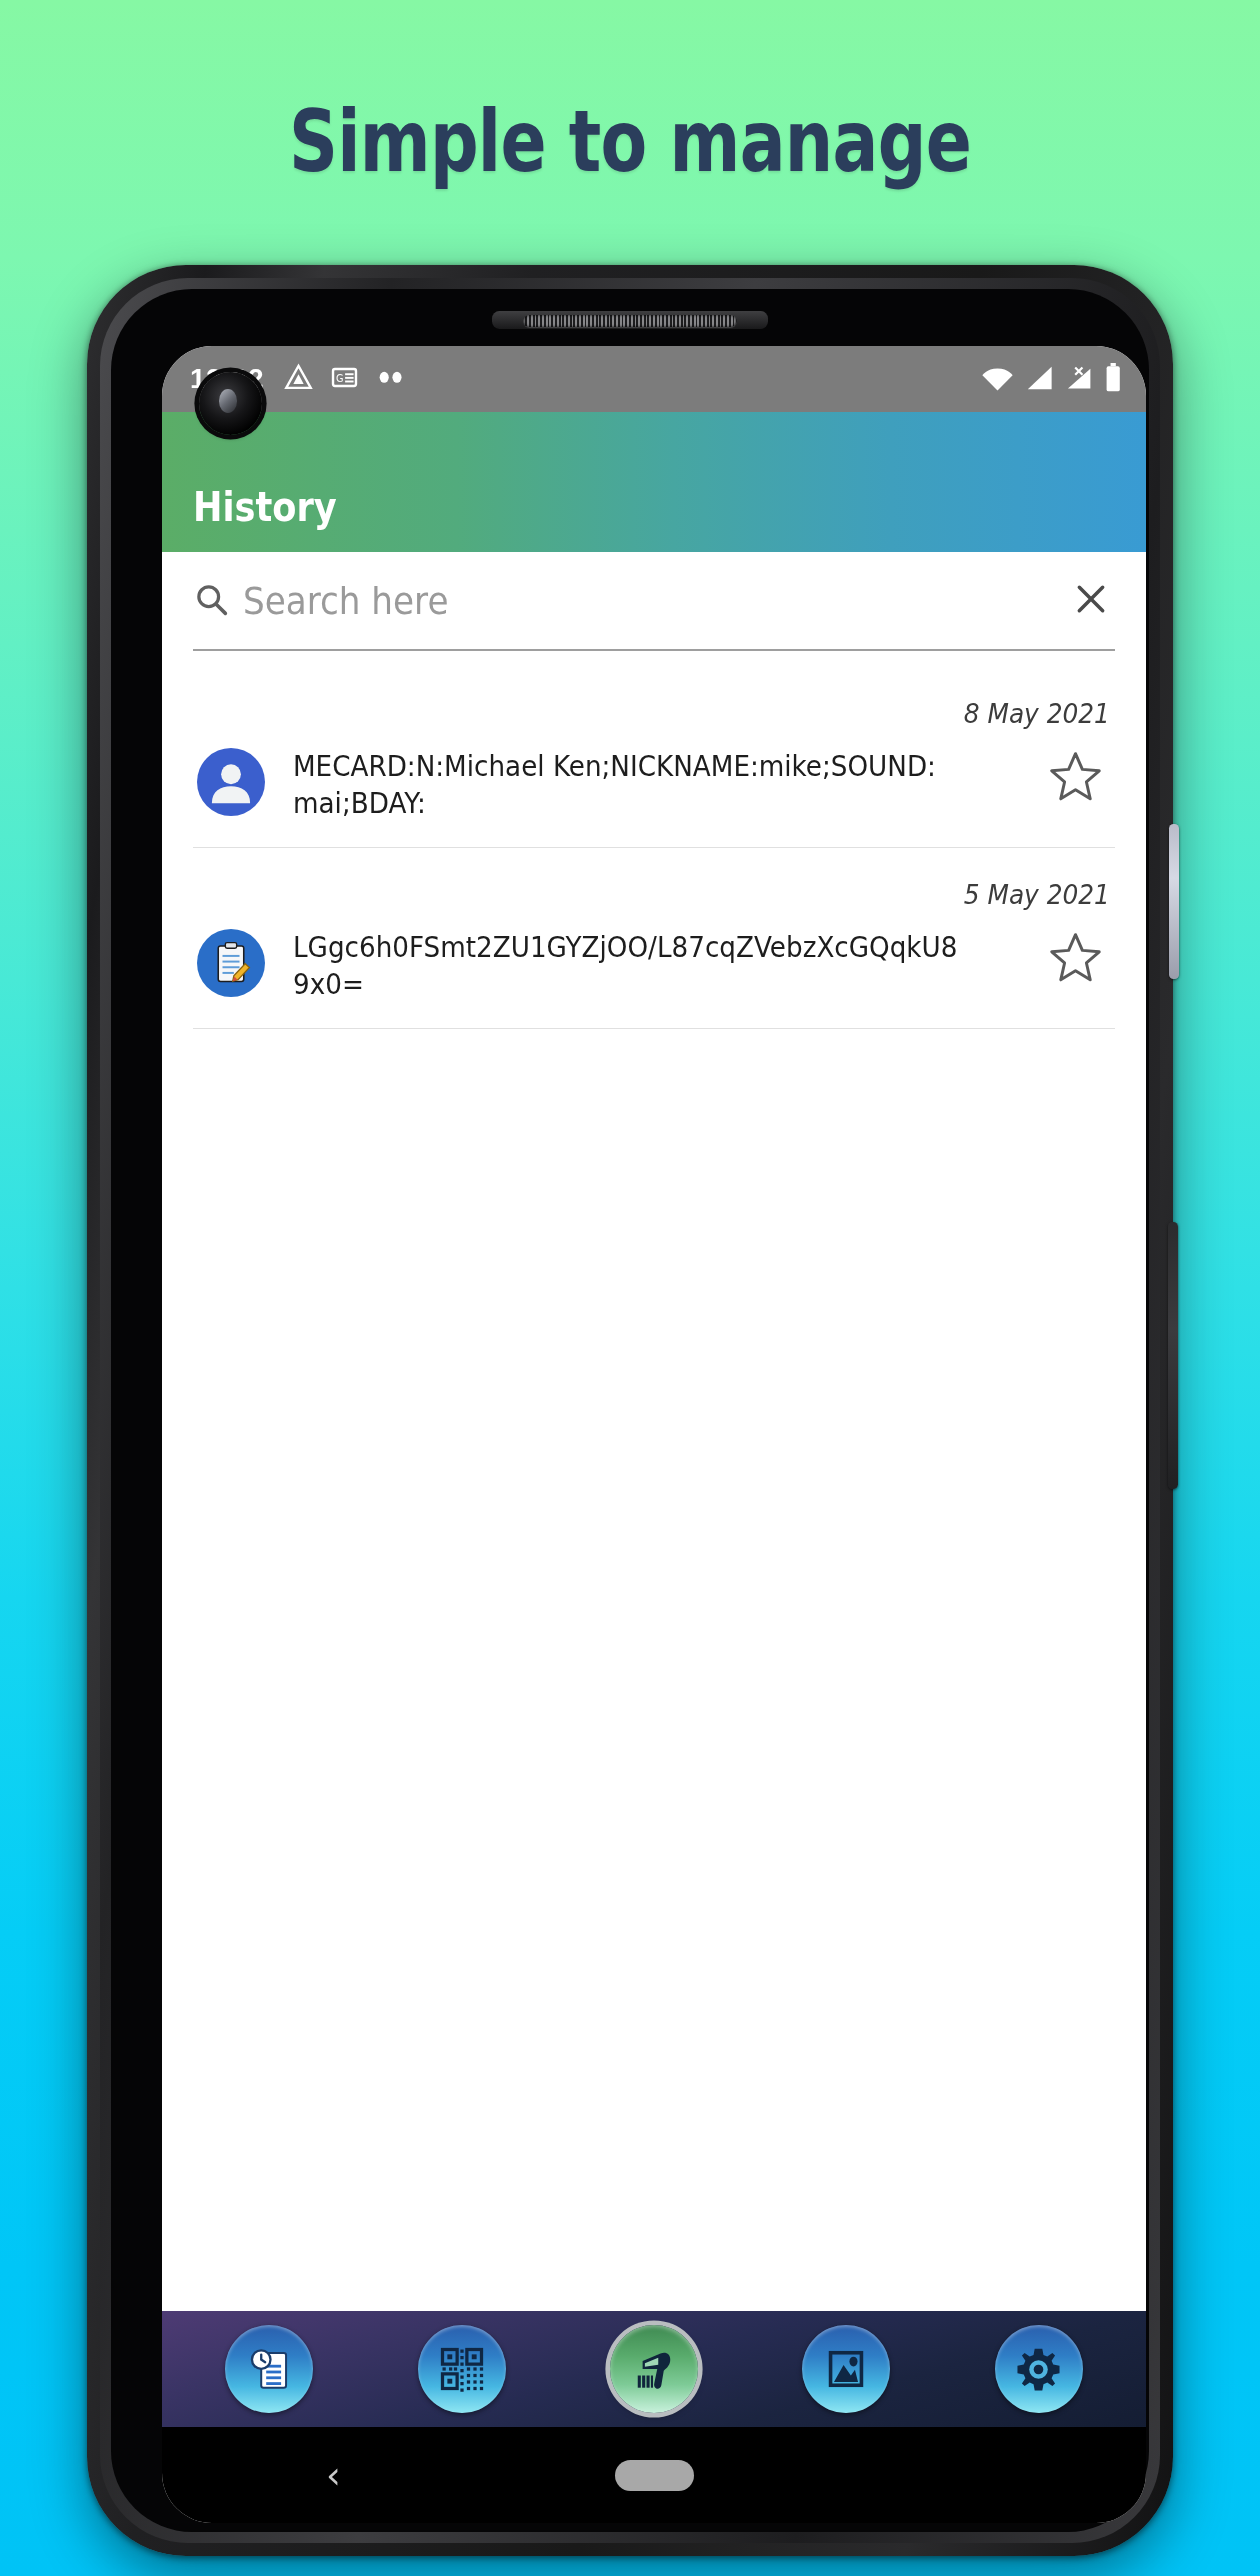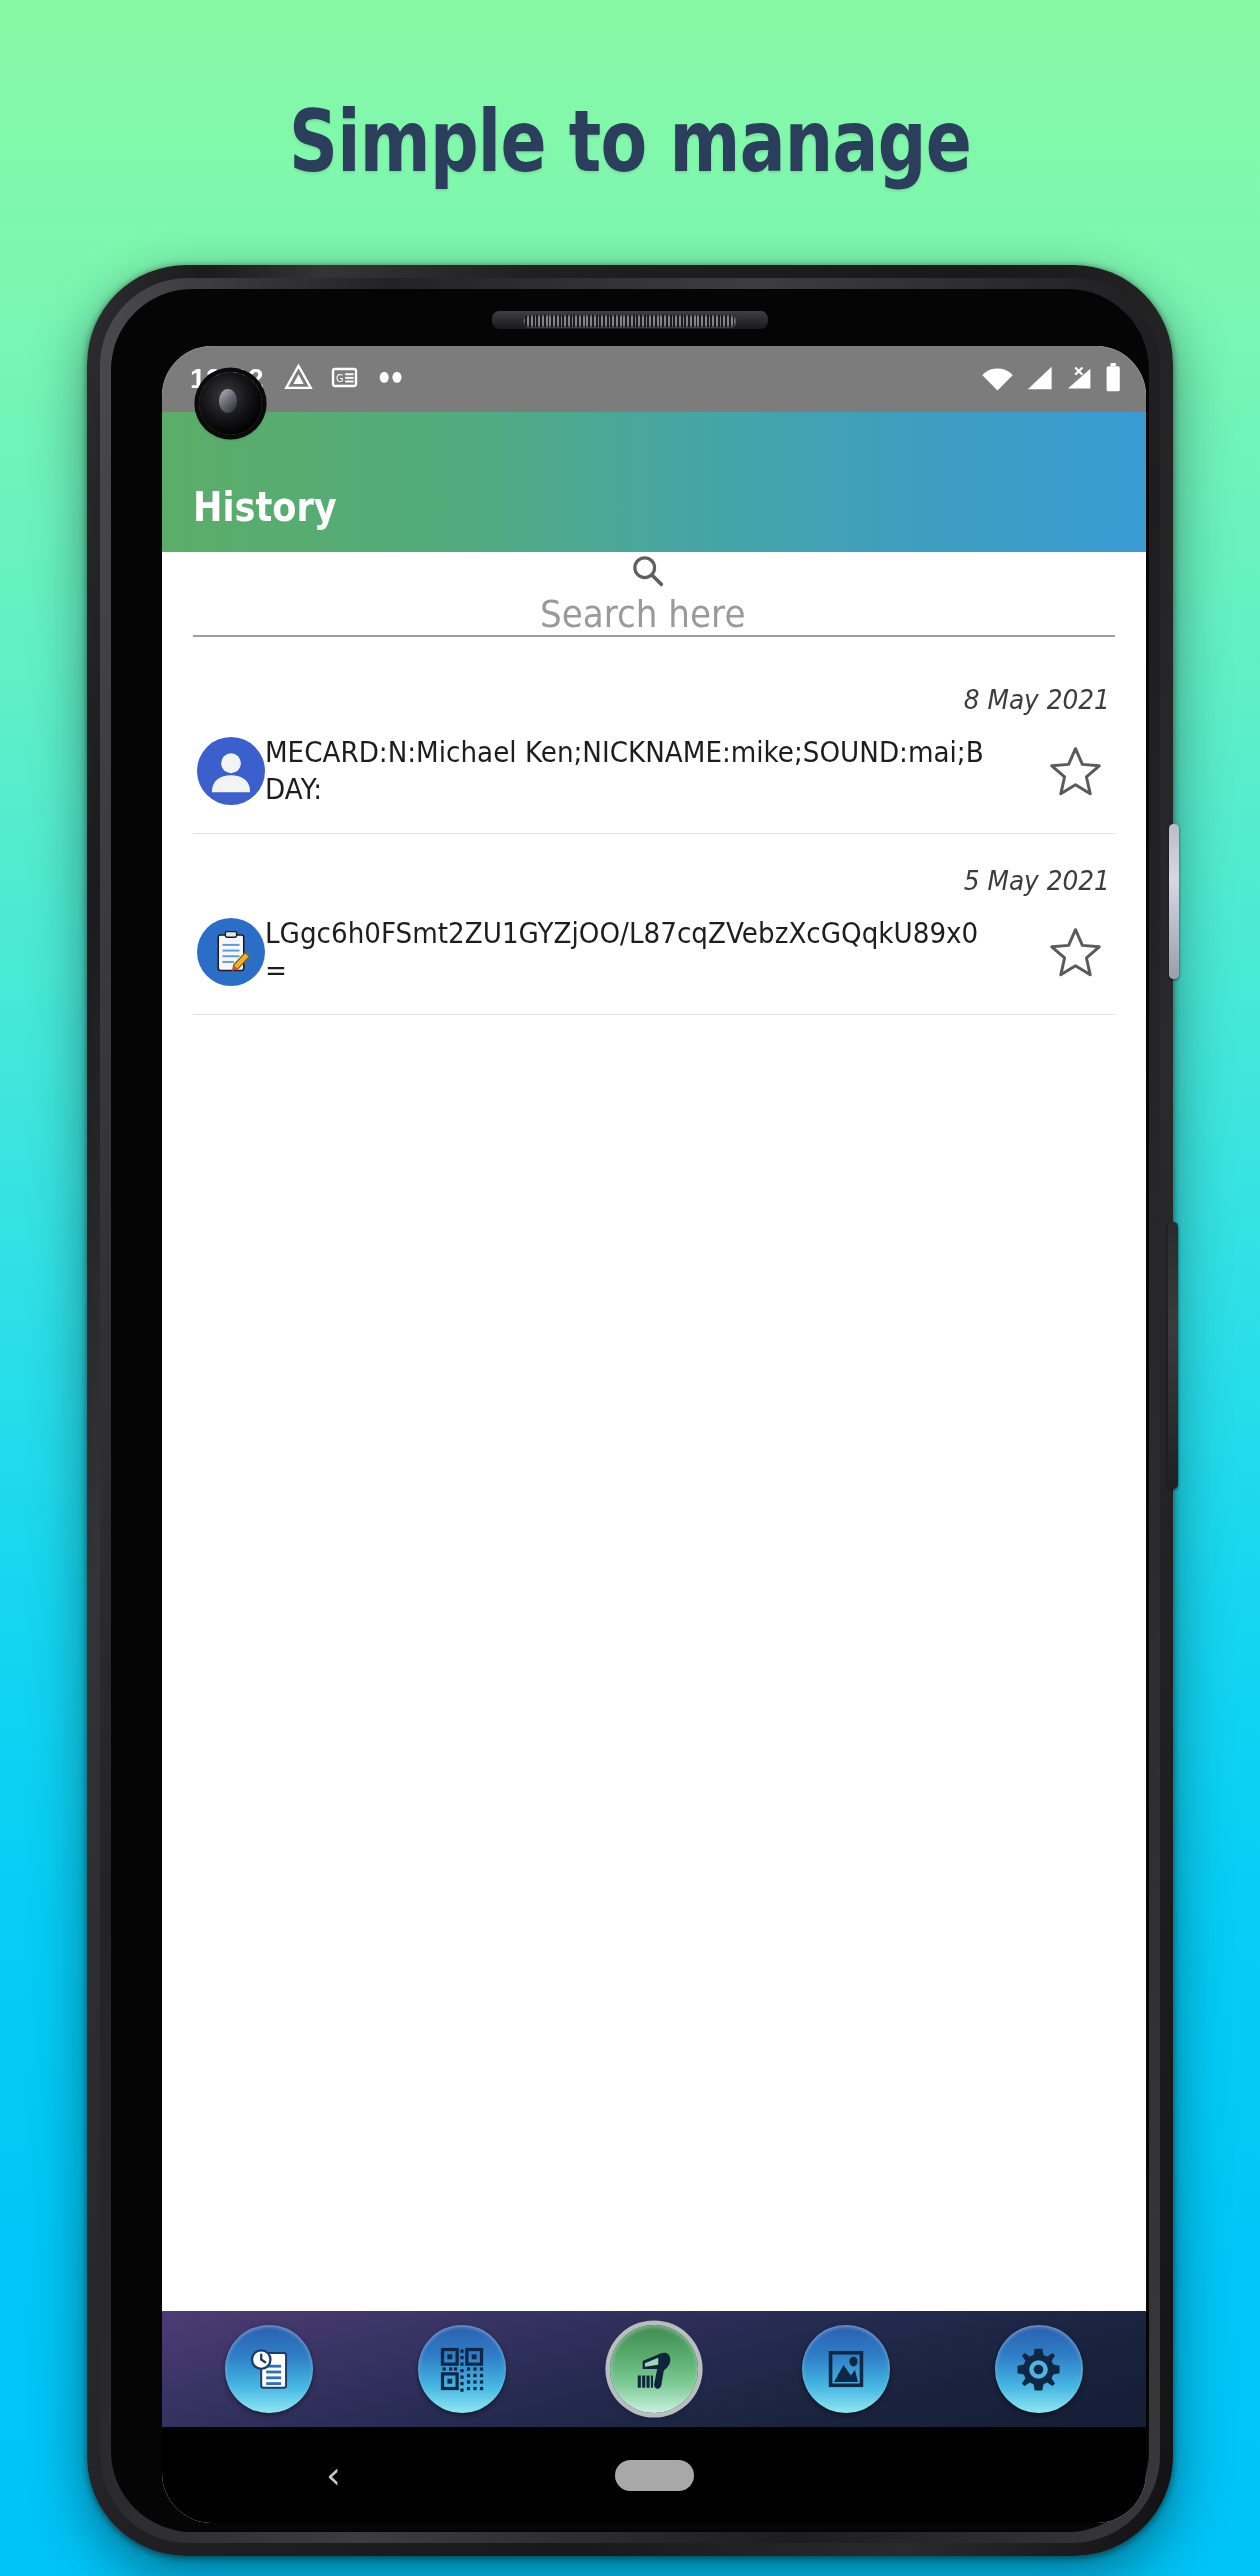--- a/index.html
+++ b/index.html
@@ -171,25 +171,24 @@
     font-weight: bold;
     font-family: "DejaVu Sans", sans-serif;
     transform: scaleX(0.88);
     transform-origin: left bottom;
     letter-spacing: 0px;
   }
 
   
   .searchwrap { background:#fff; padding: 0 31px; }
   .searchbar {
-    height: 85px;
+    height: 99px;
     display: flex;
     align-items: center;
     border-bottom: 2.8px solid #9e9e9e;
-    flex-direction: column;
   }
   .search-ic { flex: 0 0 auto; margin-right: 13px; }
   .search-text {
     font-size: 38px;
     color: #9a9a9a;
     font-family: "DejaVu Sans", sans-serif;
     transform: scaleX(0.9);
     transform-origin: left center;
     flex: 1;
   }
@@ -203,23 +202,23 @@
     font-size: 27px;
     font-style: italic;
     color: #3c3c3c;
     padding: 16.6px 5.5px 5.5px 0;
     font-family: "DejaVu Sans", sans-serif;
     transform: scaleX(0.92);
     transform-origin: right center;
   }
   .hist-row {
     display: flex;
-    align-items: center;
     padding: 13px 3.7px 24px 3.7px;
     border-bottom: 1.8px solid #e0e0e0;
+    gap: 28px;
   }
   .avatar { flex: 0 0 auto; width: 68px; height: 68px; }
   .hist-text {
     flex: 1;
     font-size: 28.5px;
     line-height: 1.32;
     color: #1d1d1d;
     font-family: "DejaVu Sans", sans-serif;
     transform: scaleX(0.92);
     transform-origin: left center;

